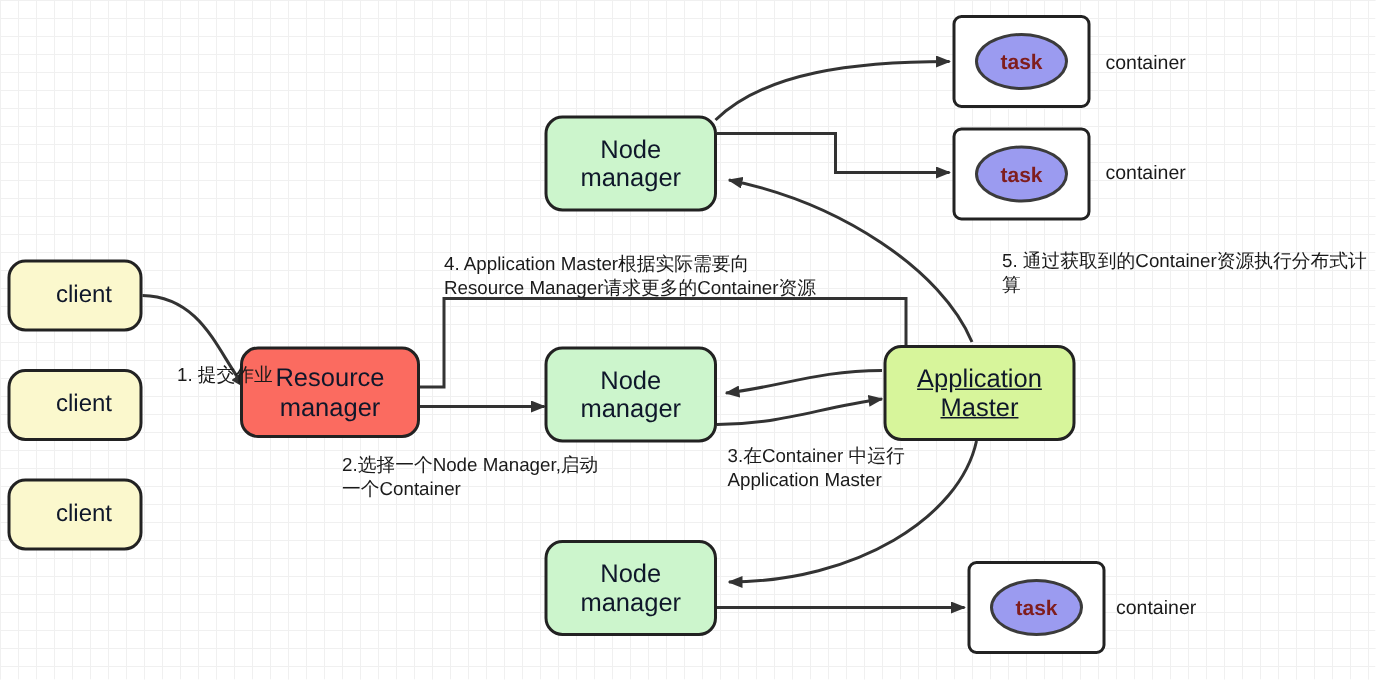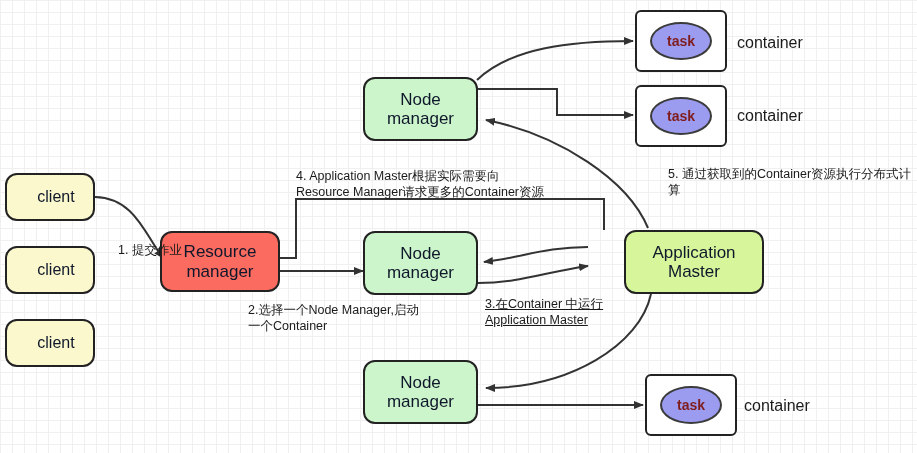--- a/index.html
+++ b/index.html
@@ -86,21 +86,21 @@
     position: absolute;
     font-size: 12.5px;
     color: #1a1a1a;
     white-space: pre-line;
     line-height: 1.25;
     text-align: left;
     z-index: 4;
   }
   .side-label {
     position: absolute;
-    font-size: 16px;
+    font-size: 13px;
     color: #1a1a1a;
     z-index: 4;
   }
 </style>
 </head>
 <body>
 
 <div id="canvas">
 
   <svg class="edges" viewBox="0 0 917 453">
@@ -138,21 +138,21 @@
   <div class="node n-rm" style="left:160px; top:231px; width:120px; height:61px;">Resource
 manager</div>
 
   <div class="node n-nm" style="left:363px; top:77px; width:115px; height:64px;">Node
 manager</div>
   <div class="node n-nm" style="left:363px; top:231px; width:115px; height:64px;">Node
 manager</div>
   <div class="node n-nm" style="left:363px; top:360px; width:115px; height:64px;">Node
 manager</div>
 
-  <div class="node n-am" style="left:624px; top:230px; width:140px; height:64px;">Application
+  <div class="node n-am" style="left:589px; top:230px; width:128px; height:64px;text-decoration:underline;">Application
 Master</div>
 
   <div class="container-box" style="left:635px; top:10px; width:92px; height:62px;"></div>
   <div class="task-ellipse" style="left:650px; top:22px; width:62px; height:38px;">task</div>
   <div class="side-label" style="left:737px; top:34px;">container</div>
 
   <div class="container-box" style="left:635px; top:85px; width:92px; height:62px;"></div>
   <div class="task-ellipse" style="left:650px; top:97px; width:62px; height:38px;">task</div>
   <div class="side-label" style="left:737px; top:107px;">container</div>
 
@@ -160,19 +160,19 @@
   <div class="task-ellipse" style="left:660px; top:386px; width:62px; height:38px;">task</div>
   <div class="side-label" style="left:744px; top:397px;">container</div>
 
   <div class="edge-label" style="left:118px; top:199px; text-align:left;margin-top:44px;">1. 提交作业</div>
 
   <div class="edge-label" style="left:296px; top:169px; width:290px;">4. Application Master根据实际需要向
 Resource Manager请求更多的Container资源</div>
 
   <div class="edge-label" style="left:668px; top:167px; width:249px; text-align:left;">5. 通过获取到的Container资源执行分布式计算</div>
 
-  <div class="edge-label" style="left:228px; top:303px; width:200px;padding-left:20px;">2.选择一个Node Manager,启动
+  <div class="edge-label" style="left:228px; top:303px; width:200px;">2.选择一个Node Manager,启动
 一个Container</div>
 
-  <div class="edge-label" style="left:485px; top:297px; width:152px;text-decoration:underline;">3.在Container 中运行
+  <div class="edge-label" style="left:485px; top:297px; width:152px;">3.在Container 中运行
 Application Master</div>
 
 </div>
 
 </body></html>

